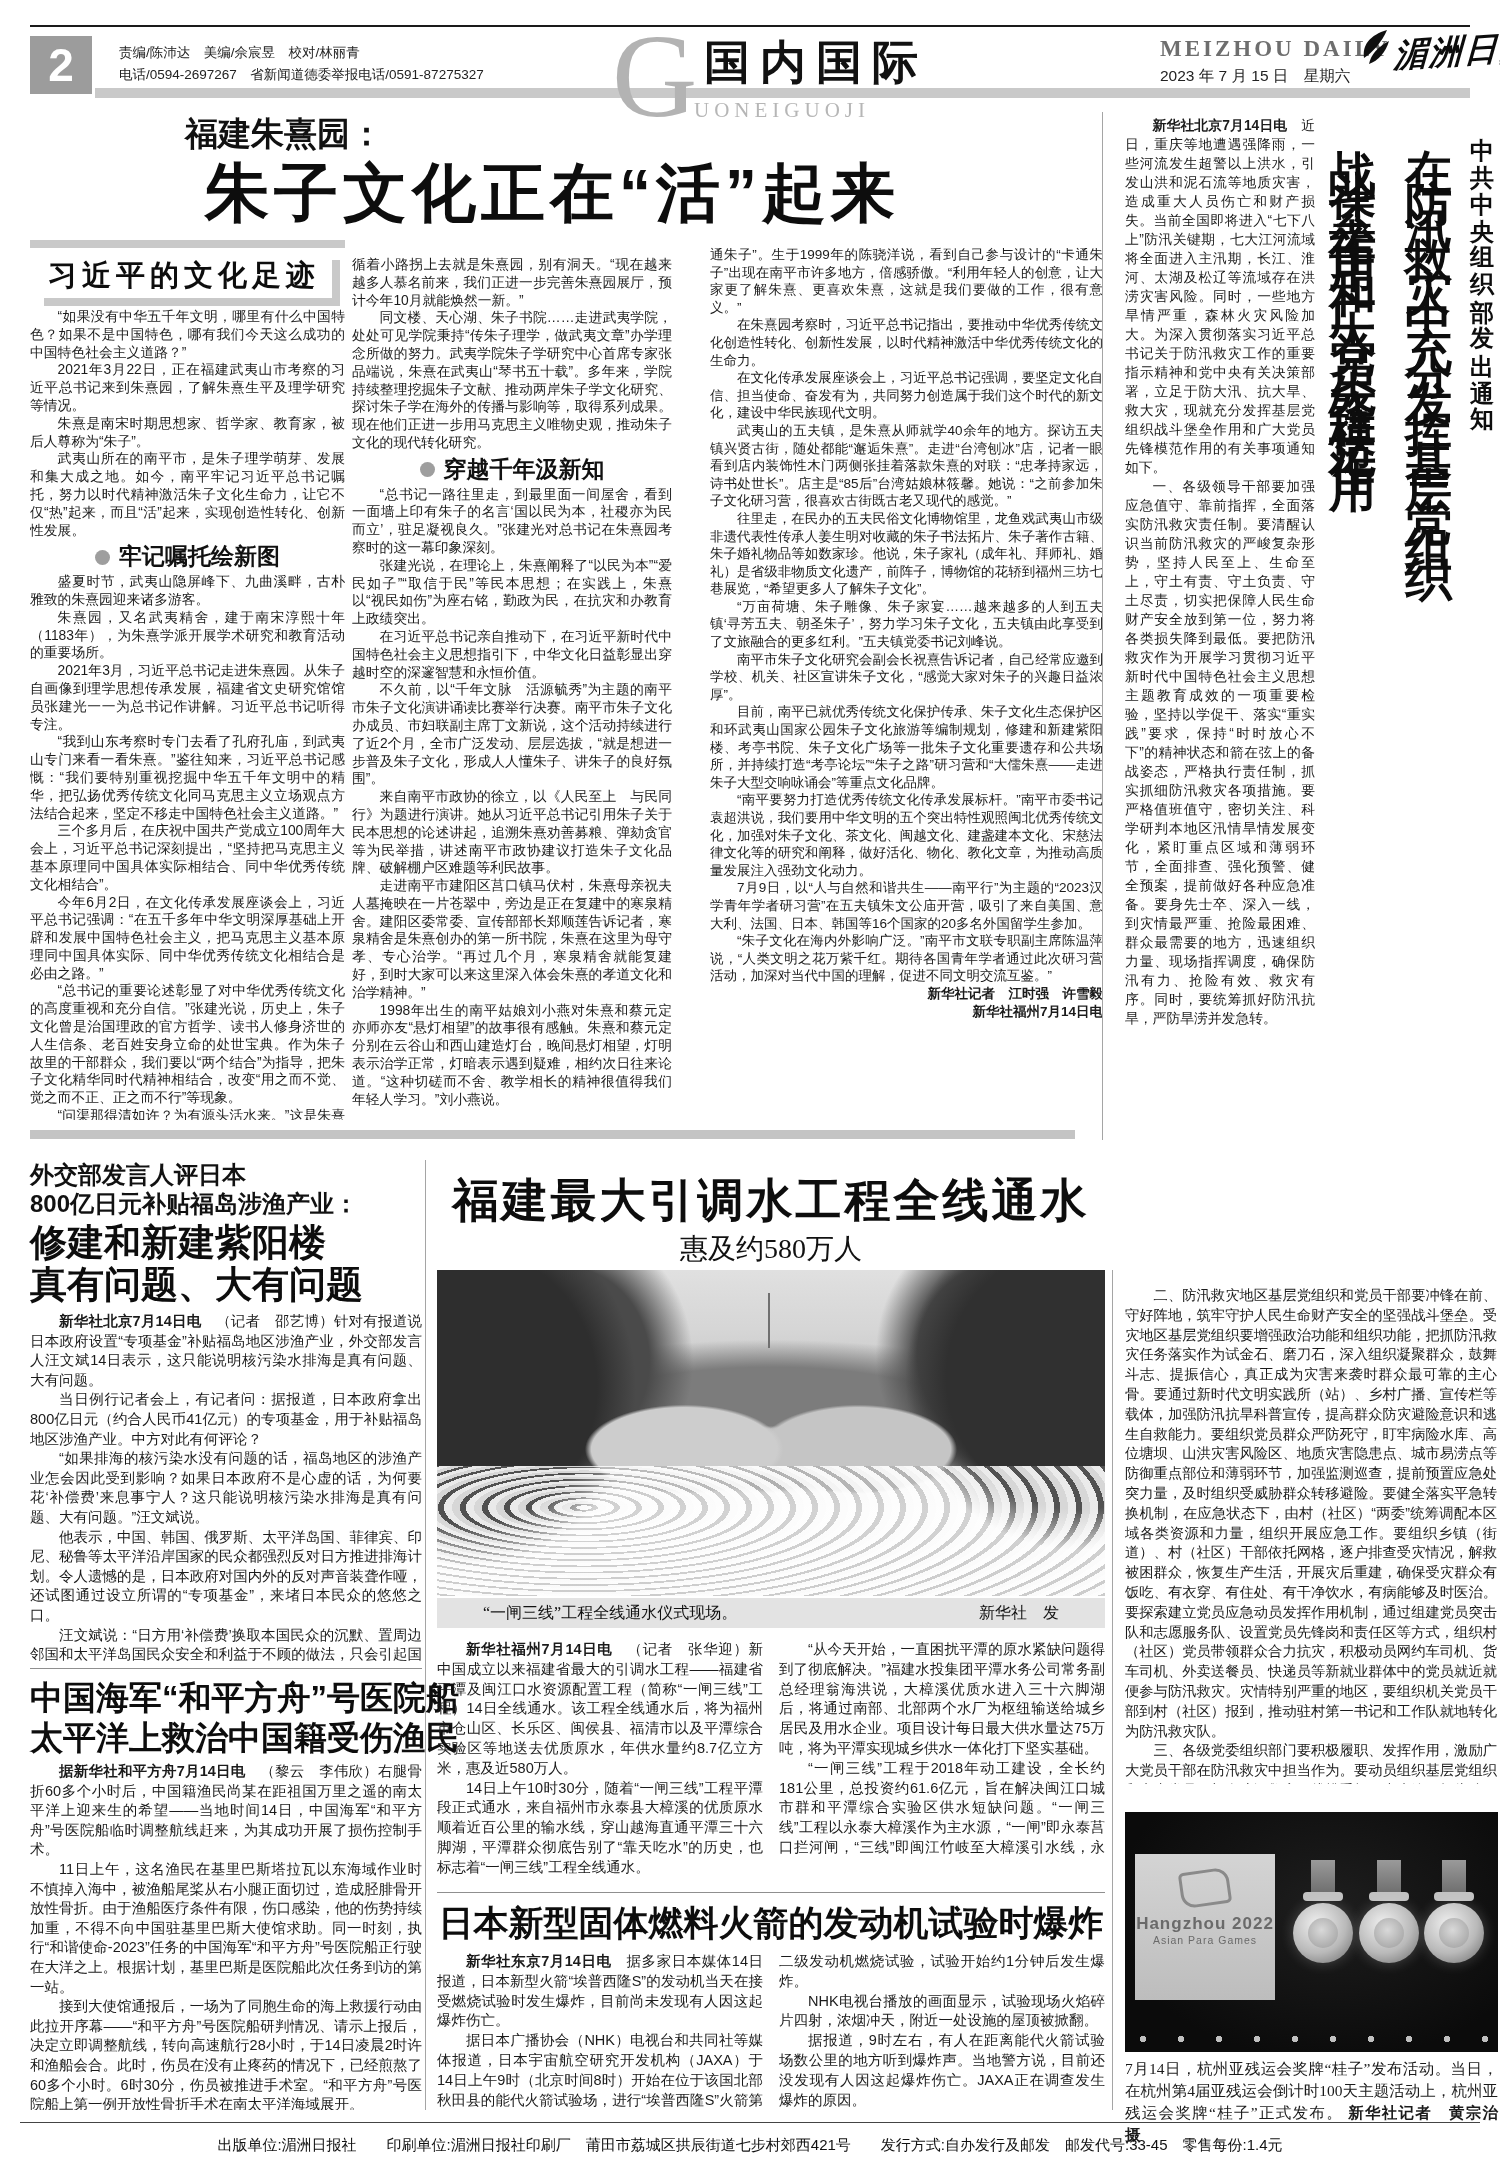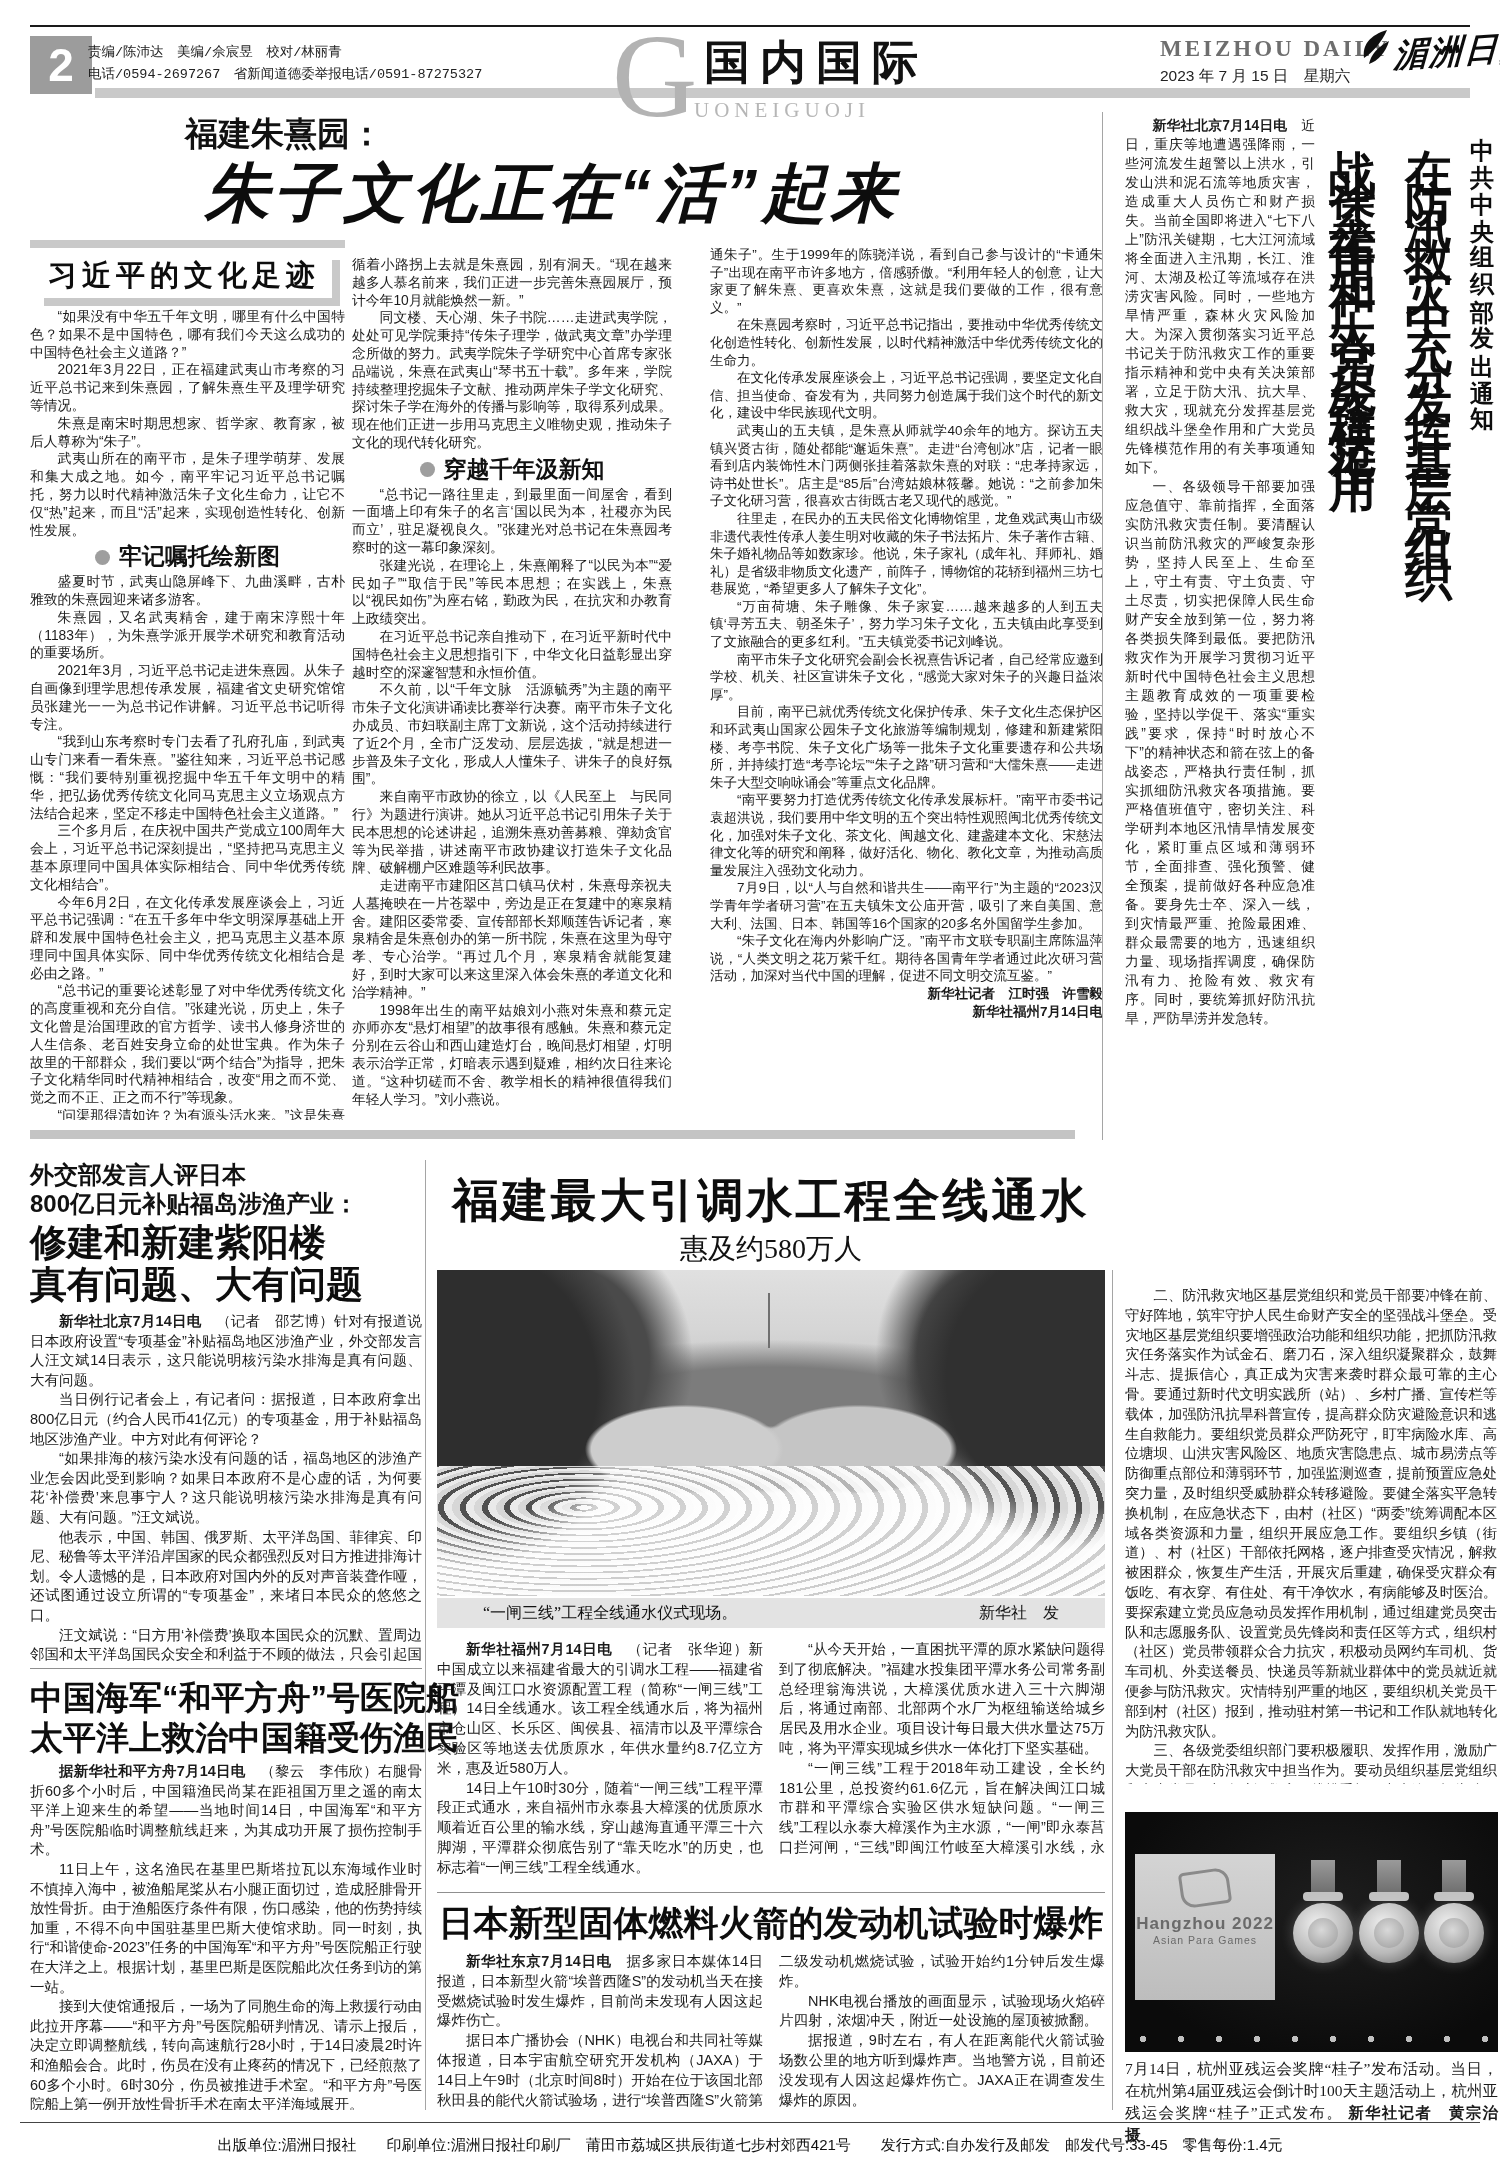--- a/index.html
+++ b/index.html
@@ -19,21 +19,21 @@
   .mastcn{font-size:33px;font-weight:900;font-style:italic;transform:skewX(-6deg) rotate(-4deg);letter-spacing:2px;color:#0c0c0c;white-space:nowrap;}
   
   .para{margin:0;text-align:justify;text-indent:2em;}
   .para.cont{text-indent:0;}
   .para.sig{text-align:right;font-weight:bold;text-indent:0;}
   .sec-head{display:flex;align-items:center;justify-content:center;gap:9px;font-weight:bold;font-size:23px;margin:9px 0 7px;color:#111;}
   .sec-head .dot{width:15px;height:15px;border-radius:50%;background:#9e9e9e;flex:0 0 auto;}
   .clip{overflow:hidden;}
   
   .a-kicker{font-size:33px;font-weight:bold;color:#111;}
-  .a-title{font-size:64px;font-weight:bold;letter-spacing:5px;text-align:center;color:#0d0d0d;font-style:italic;}
+  .a-title{font-size:64px;font-weight:bold;letter-spacing:5px;text-align:center;color:#0d0d0d;}
   .a-box{background:#fff;box-shadow:8px 8px 0 #c9c9c9;text-align:center;font-size:29px;font-weight:bold;letter-spacing:5px;line-height:46px;color:#0d0d0d;}
   .acol{font-size:13.8px;line-height:17.8px;}
   
   .n-col{font-size:13.8px;line-height:19px;}
   .vtxt{writing-mode:vertical-rl;text-orientation:upright;font-weight:bold;color:#0d0d0d;}
   .n-h1{font-size:47px;letter-spacing:29px;}
   .n-h2{font-size:47px;letter-spacing:20px;}
   .n-kicker{font-size:24px;letter-spacing:27px;font-weight:bold;}
   .n-rest{font-size:14.3px;line-height:19.8px;}
   .photo-caption{font-family:"Liberation Serif","DejaVu Serif",serif;font-size:15.5px;line-height:22px;text-align:justify;}
@@ -85,21 +85,21 @@
              background:radial-gradient(circle 3.5px at 18px 7px,#e0e0e0 99%,transparent);background-size:38px 14px;background-repeat:repeat-x;}
   .footer{font-size:15px;text-align:center;color:#111;}
 </style>
 </head>
 <body>
 
 <div id="page">
 
   <div class="abs rule" style="left:30px;top:25px;width:1440px;height:2px;"></div>
   <div class="abs pagenum" style="left:30px;top:36px;width:62px;height:58px;">2</div>
-  <div class="abs editors" style="left:88px;top:42px;font-family:Liberation Mono, monospace;">
+  <div class="abs editors" style="left:119px;top:42px;">
     <div>责编/陈沛达　美编/佘宸昱　校对/林丽青</div>
     <div>电话/0594-2697267　省新闻道德委举报电话/0591-87275327</div>
   </div>
   <div class="abs graybar" style="left:95px;top:88px;width:1375px;height:10px;"></div>
   <div class="abs gbig" style="left:612px;top:18px;">G</div>
   <div class="abs secttl" style="left:704px;top:32px;">国内国际</div>
   <div class="abs sectpy" style="left:694px;top:98px;">UONEIGUOJI</div>
   <div class="abs masten" style="left:1160px;top:36px;">MEIZHOU DAILY</div>
   <div class="abs mastdate" style="left:1160px;top:66px;">2023 年 7 月 15 日　星期六</div>
   <div class="abs" style="left:1358px;top:28px;display:flex;align-items:center;gap:4px;">

